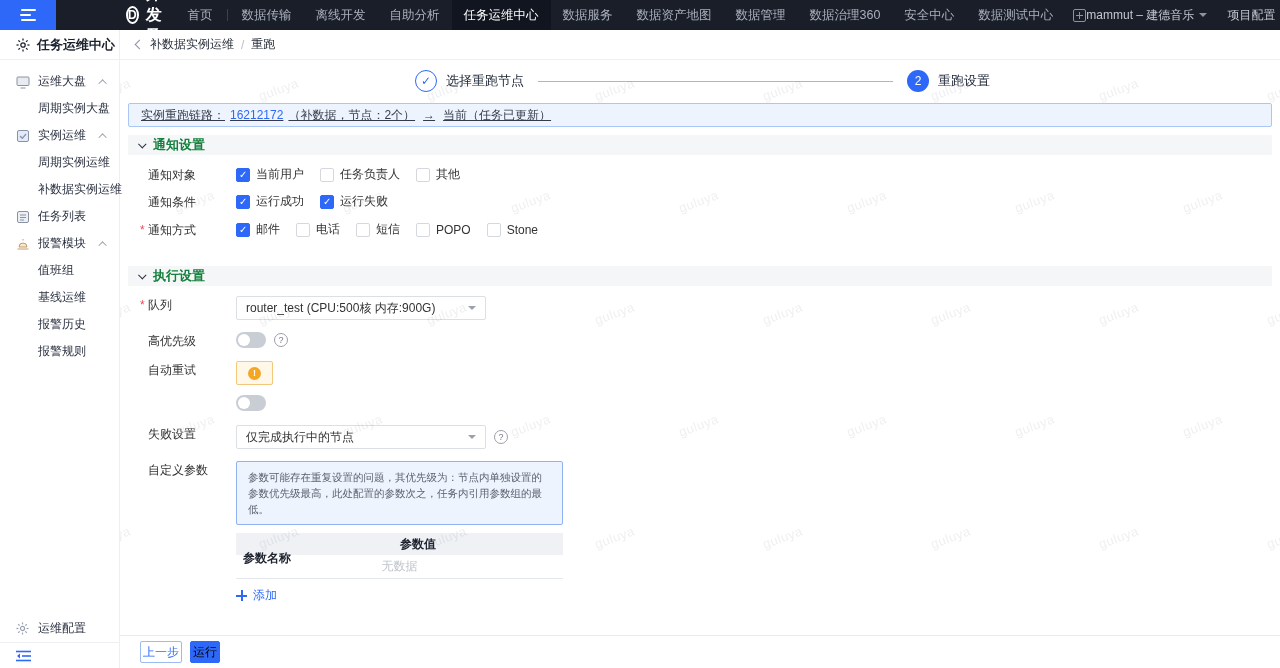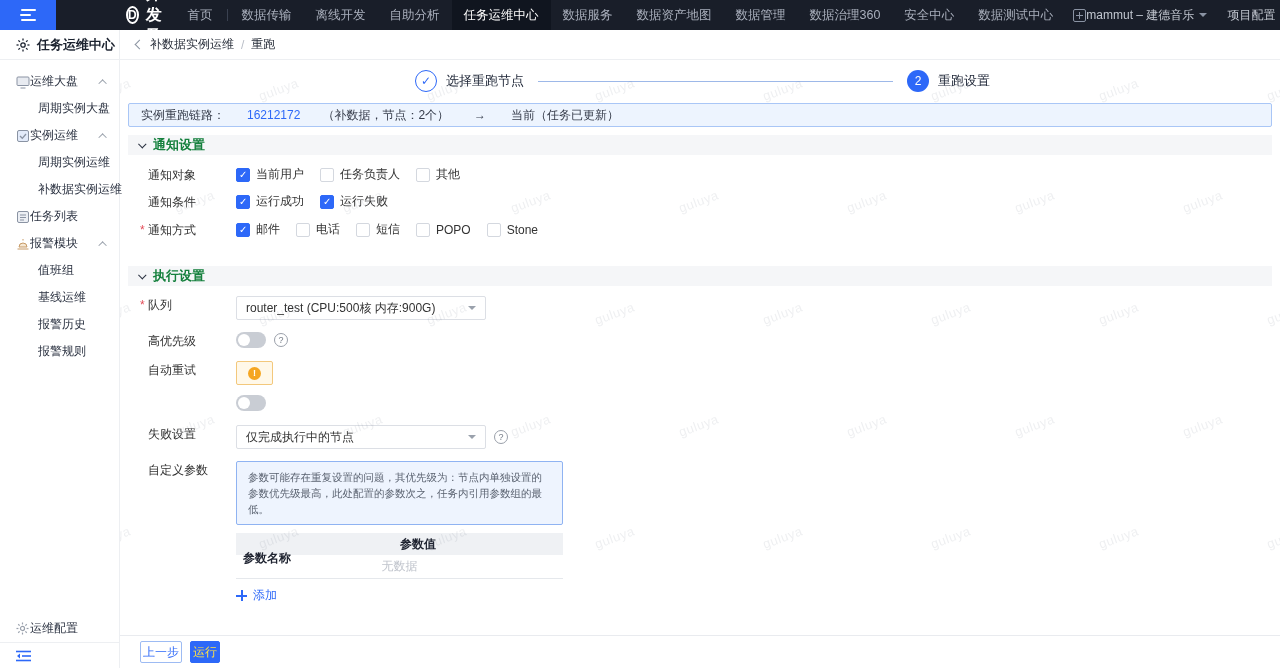--- a/index.html
+++ b/index.html
@@ -32,21 +32,21 @@
     border-top:4px solid #8A93A3; }
 
   
   .layout { display:flex; height:638px; }
   .sidebar { width:120px; flex:0 0 auto; border-right:1px solid #EDEFF2; position:relative; background:#fff; }
   .side-header { height:30px; display:flex; align-items:center; padding-left:16px; gap:7px;
     font-size:13px; font-weight:bold; color:#1C2330; border-bottom:1px solid #EDEFF2; }
   .side-item { height:27px; display:flex; align-items:center; padding-left:16px; font-size:12px;
     color:#2A3140; cursor:pointer; }
   .side-item .ic { width:14px; height:14px; flex:0 0 auto; display:flex; align-items:center; }
-  .side-item .lbl { white-space:nowrap; }
+  .side-item .lbl { margin-left:8px; white-space:nowrap; }
   .side-child { height:27px; display:flex; align-items:center; padding-left:38px; font-size:12px;
     color:#2A3140; cursor:pointer; white-space:nowrap; }
   .up-chevron { margin-left:auto; margin-right:12px; width:6px; height:6px; border-left:1px solid #9AA1AC;
     border-top:1px solid #9AA1AC; transform:rotate(45deg) translateY(2px); }
   .side-bottom { position:absolute; left:0; right:0; bottom:0; }
   .side-collapse { height:26px; border-top:1px solid #EDEFF2; display:flex; align-items:center;
     padding-left:16px; cursor:pointer; }
 
   
   .main { flex:1; display:flex; flex-direction:column; position:relative; overflow:hidden; }
@@ -68,22 +68,22 @@
   .step-circle { width:22px; height:22px; border-radius:50%; flex:0 0 auto; display:flex;
     align-items:center; justify-content:center; font-size:12px; }
   .step-done { border:1px solid #2D68F8; color:#2D68F8; background:#fff; }
   .step-done::after { content:"✓"; font-size:12px; }
   .step-active { background:#2D68F8; color:#fff; }
   .step-label { font-size:13px; color:#1A2233; white-space:nowrap; }
   .step-line { flex:1; height:1px; background:#9DB8E8; margin:0 14px; }
 
   
   .linkbar { height:24px; background:#EDF4FE; border:1px solid #A9C6F6; border-radius:2px;
-    display:flex; align-items:center; padding-left:12px; font-size:12px; color:#353B4A; gap:22px;
-    margin-top:7px; white-space:nowrap; }
+    display:flex; align-items:center; padding-left:12px; font-size:12px; color:#353B4A; gap:5px;
+    margin-top:7px; white-space:nowrap;text-decoration:underline; }
   .linkbar a { color:#2D68F8; text-decoration:none; cursor:pointer; }
   .linkbar .arrow { color:#353B4A; margin:0 3px; }
 
   
   .section-h { height:20px; background:#F5F6F8; display:flex; align-items:center; padding-left:12px;
     gap:7px; font-size:13px; font-weight:bold; color:#15803d; }
   .s1 { margin-top:8px; } .s2 { margin-top:28px; }
   .down-chevron { width:6px; height:6px; border-left:1.5px solid #2A3140; border-bottom:1.5px solid #2A3140;
     transform:rotate(-45deg) translateY(-1px); }
   .frow { display:flex; align-items:flex-start; }
@@ -133,21 +133,21 @@
   .plus-ic::before { width:11px; height:1.5px; top:5px; left:0; }
   .plus-ic::after { width:1.5px; height:11px; left:5px; top:0; } .gap11{margin-top:11px;} .gap10{margin-top:10px;}
   .gap12{margin-top:12px;} .gap14{margin-top:14px;}
 
   
   .footer { height:33px; border-top:1px solid #E9EBEF; display:flex; align-items:center;
     padding-left:20px; gap:8px; flex:0 0 auto; background:#fff; position:relative; z-index:6; }
   .btn { height:22px; border-radius:2px; font-size:12px; padding:0 2px; cursor:pointer;
     display:flex; align-items:center; font-family:inherit;text-align:center; }
   .btn-outline { background:#fff; border:1px solid #9DBBF3; color:#2D68F8; }
-  .btn-primary { background:#2D68F8; border:1px solid #2D68F8; color:#fde047; }
+  .btn-primary { background:#2D68F8; border:1px solid #2D68F8; color:#000000; }
 
   svg.sic { display:block; }
 </style>
 </head>
 <body>
 
 <div class="topbar">
   <div class="burger">
       <i></i>
       <i></i>

